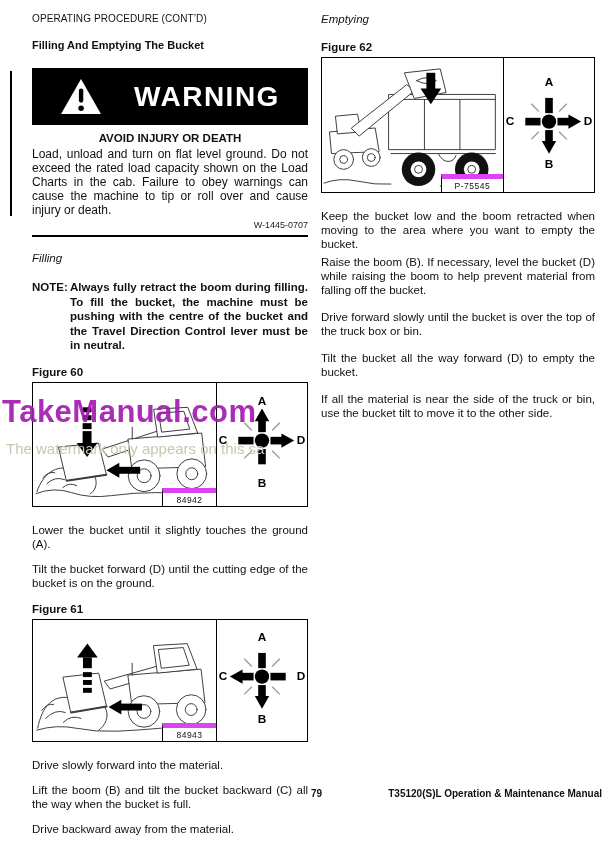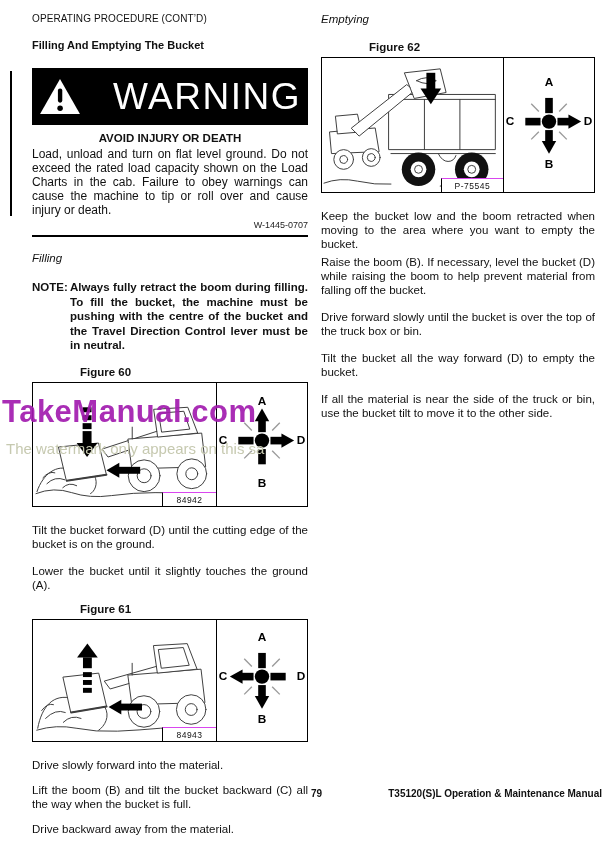--- a/index.html
+++ b/index.html
@@ -8,42 +8,42 @@
   .page { position:relative; width:609px; height:868px; background:#ffffff; overflow:hidden; margin:0 auto; }
   .columns { display:flex; padding:13px 14px 0 32px; gap:13px; }
   .col { width:276px; }
   .col-right { width:274px; }
 
   .sec-header { font-size:10px; font-weight:normal; margin-bottom:15px; letter-spacing:.1px; }
   .sec-sub { font-size:11px; font-weight:bold; margin-bottom:17px; }
 
   .warn-banner { background:#000; height:57px; display:flex; align-items:center; justify-content:center; gap:12px; margin-bottom:7px; }
   .warn-tri { width:42px; height:38px; display:block; }
-  .warn-title { color:#fff; font-size:37px; font-weight:normal; letter-spacing:1.5px;margin-left:20px; }
+  .warn-title { color:#fff; font-size:28px; font-weight:bold; letter-spacing:1.5px;margin-left:20px; }
   .warn-sub { text-align:center; font-weight:bold; font-size:11.5px; margin-bottom:3px; }
   .warn-body { font-weight:normal; font-size:12px; line-height:14px; text-align:justify; }
   .ref { text-align:right; font-size:9px; color:#222; margin-top:3px; }
   .rule { border-top:2.5px solid #000; margin:5px 0 15px 0; }
 
   .italic-heading { font-style:italic; font-size:11.5px; margin-bottom:16px; }
 
   .note { display:flex; font-weight:bold; font-size:11.5px; line-height:14.5px; margin-bottom:13px; }
   .note-label { width:38px; flex:none; }
   .note-text { text-align:justify; flex:1; }
 
-  .fig-title { font-weight:bold; font-size:11.5px; margin-bottom:4px;margin-left:48px; }
+  .fig-title { font-weight:bold; font-size:11.5px; margin-bottom:4px; }
   .figure { border:1px solid #000; display:flex; position:relative; margin-bottom:16px; background:#fff; }
   .fig-h60 { height:125px; }
   .fig-h61 { height:123px; }
   .fig-h62 { height:136px; }
   .fig-art { position:relative; width:67%; border-right:1px solid #000; }
   .fig-art svg { width:100%; height:100%; display:block; }
   .fig-cross { width:33%; display:flex; align-items:center; justify-content:center; }
   .cross { width:88px; height:110px; }
-  .fig-code { position:absolute; right:0; bottom:0; z-index:6; background:#fff; border-top:1px solid #d946ef; border-left:1px solid #000; font-size:8.5px; letter-spacing:.5px; padding:2px 13px 1px 13px;margin-left:42px; }
+  .fig-code { position:absolute; right:0; bottom:0; z-index:6; background:#fff; border-top:5px solid #d946ef; border-left:1px solid #000; font-size:8.5px; letter-spacing:.5px; padding:2px 13px 1px 13px;margin-left:42px; }
 
   .para { font-size:11.5px; line-height:14px; text-align:justify; margin-bottom:11px; }
 
   .change-bar { position:absolute; left:10px; top:71px; width:2px; height:145px; background:#000; }
 
   .watermark { position:absolute; left:2px; top:394px; z-index:5; pointer-events:none; white-space:nowrap; }
   .wm-title { font-size:31px; font-weight:bold; color:#a21caf; opacity:.92; letter-spacing:.5px; }
   .wm-sub { font-size:15px; color:#c6c9b0; margin-top:10px; margin-left:4px; }
 
   .footer { position:absolute; top:788px; left:0; width:595px; height:16px; font-size:10px; font-weight:bold;margin-left:7px; }
@@ -130,22 +130,22 @@
               <rect x="24" y="53.5" width="18" height="9" fill="#000"></rect>
               <text x="6" y="62.5" text-anchor="middle" font-size="14" font-weight="bold" font-family="Liberation Sans, sans-serif" fill="#000">C</text>
               <rect x="62" y="53.5" width="14" height="9" fill="#000"></rect>
               <polygon points="75,49.5 75,66.5 90,58" fill="#000"></polygon>
               <text x="98" y="62.5" text-anchor="middle" font-size="14" font-weight="bold" font-family="Liberation Sans, sans-serif" fill="#000">D</text>
               <circle cx="52" cy="58" r="8.5" fill="#000"></circle>
             </svg>
         </div>
       </div>
 
+      <p class="para">Lower the bucket until it slightly touches the ground (A).</p>
       <p class="para" style="margin-bottom:13px">Tilt the bucket forward (D) until the cutting edge of the bucket is on the ground.</p>
-      <p class="para">Lower the bucket until it slightly touches the ground (A).</p>
 
       <div class="fig-title">Figure 61</div>
       <div class="figure fig-h61">
         <div class="fig-art">
           <svg viewBox="0 0 184 123">
             <g class="line-art">
               <path d="M3 112 q20 -6 40 -2 t42 3 t44 -3 t44 1"></path>
               <path d="M4 110 C8 88 20 74 40 80 C52 66 68 72 72 88 C78 98 72 108 66 112"></path>
               <path d="M12 100 q10 -10 20 -6 M30 104 q8 -8 18 -4 M44 92 q8 -8 16 -4 M8 92 q6 -8 12 -6"></path>
               <polygon points="30,58 66,54 74,88 38,94" fill="#fff"></polygon>

